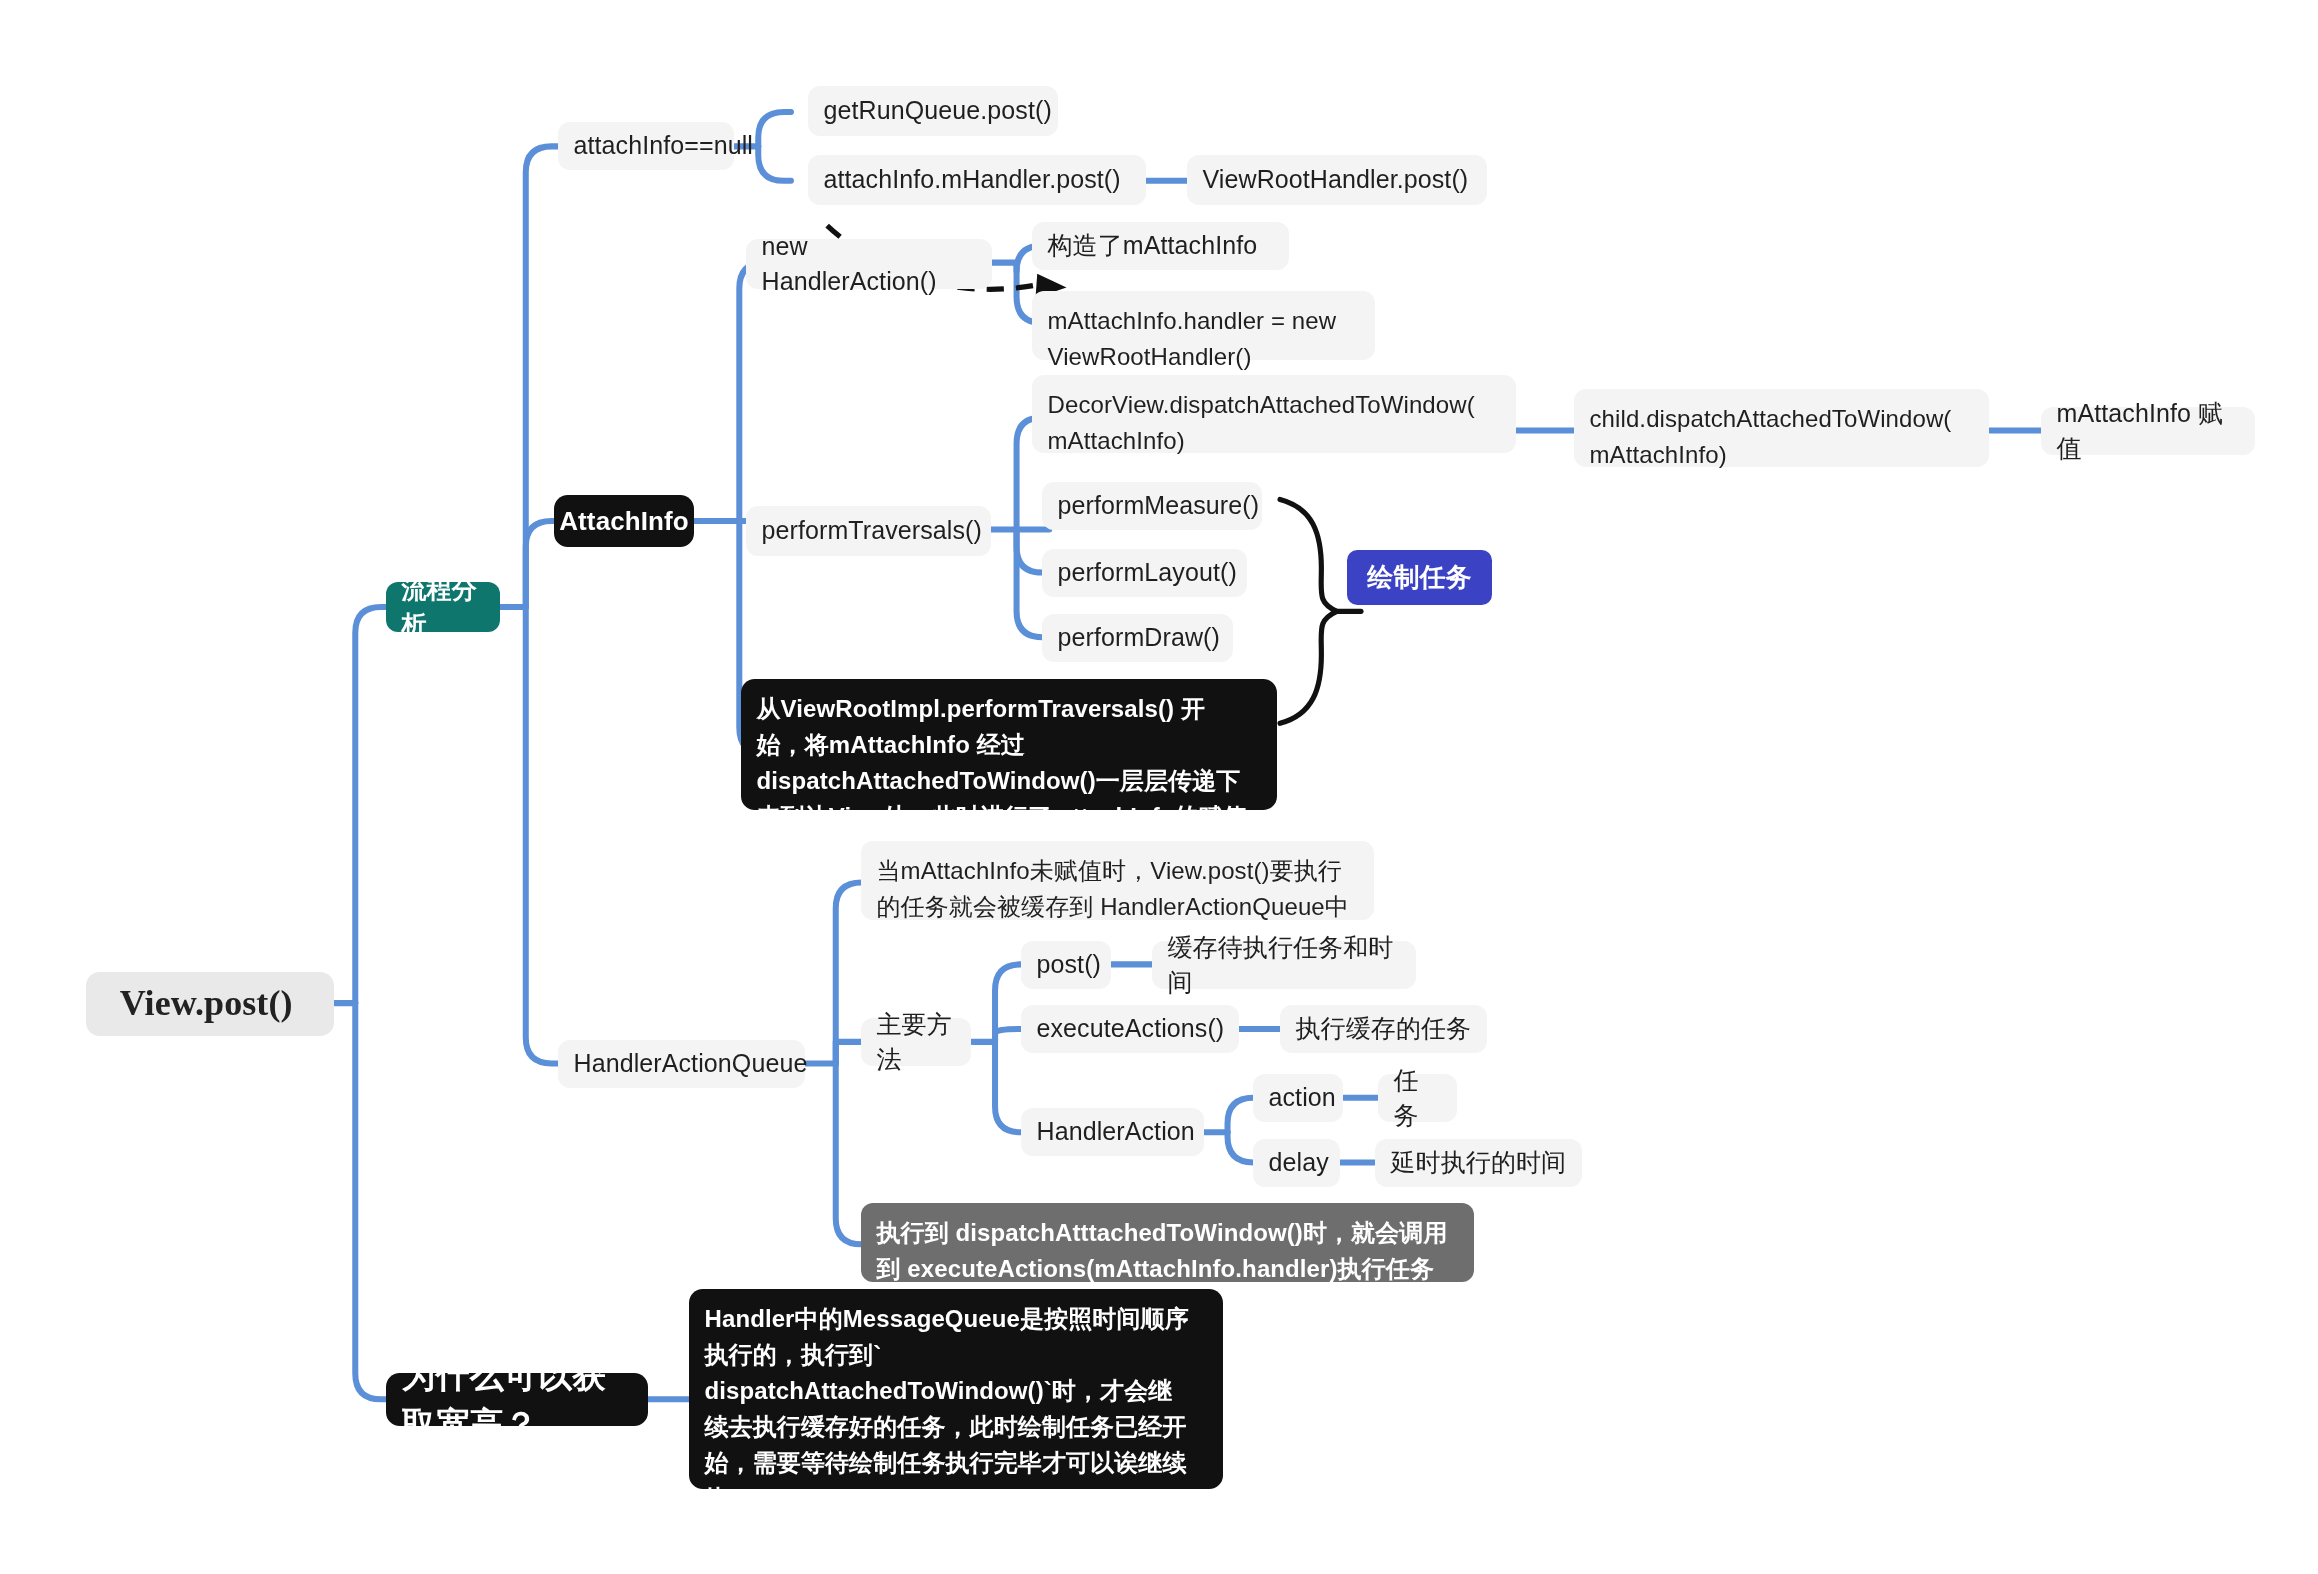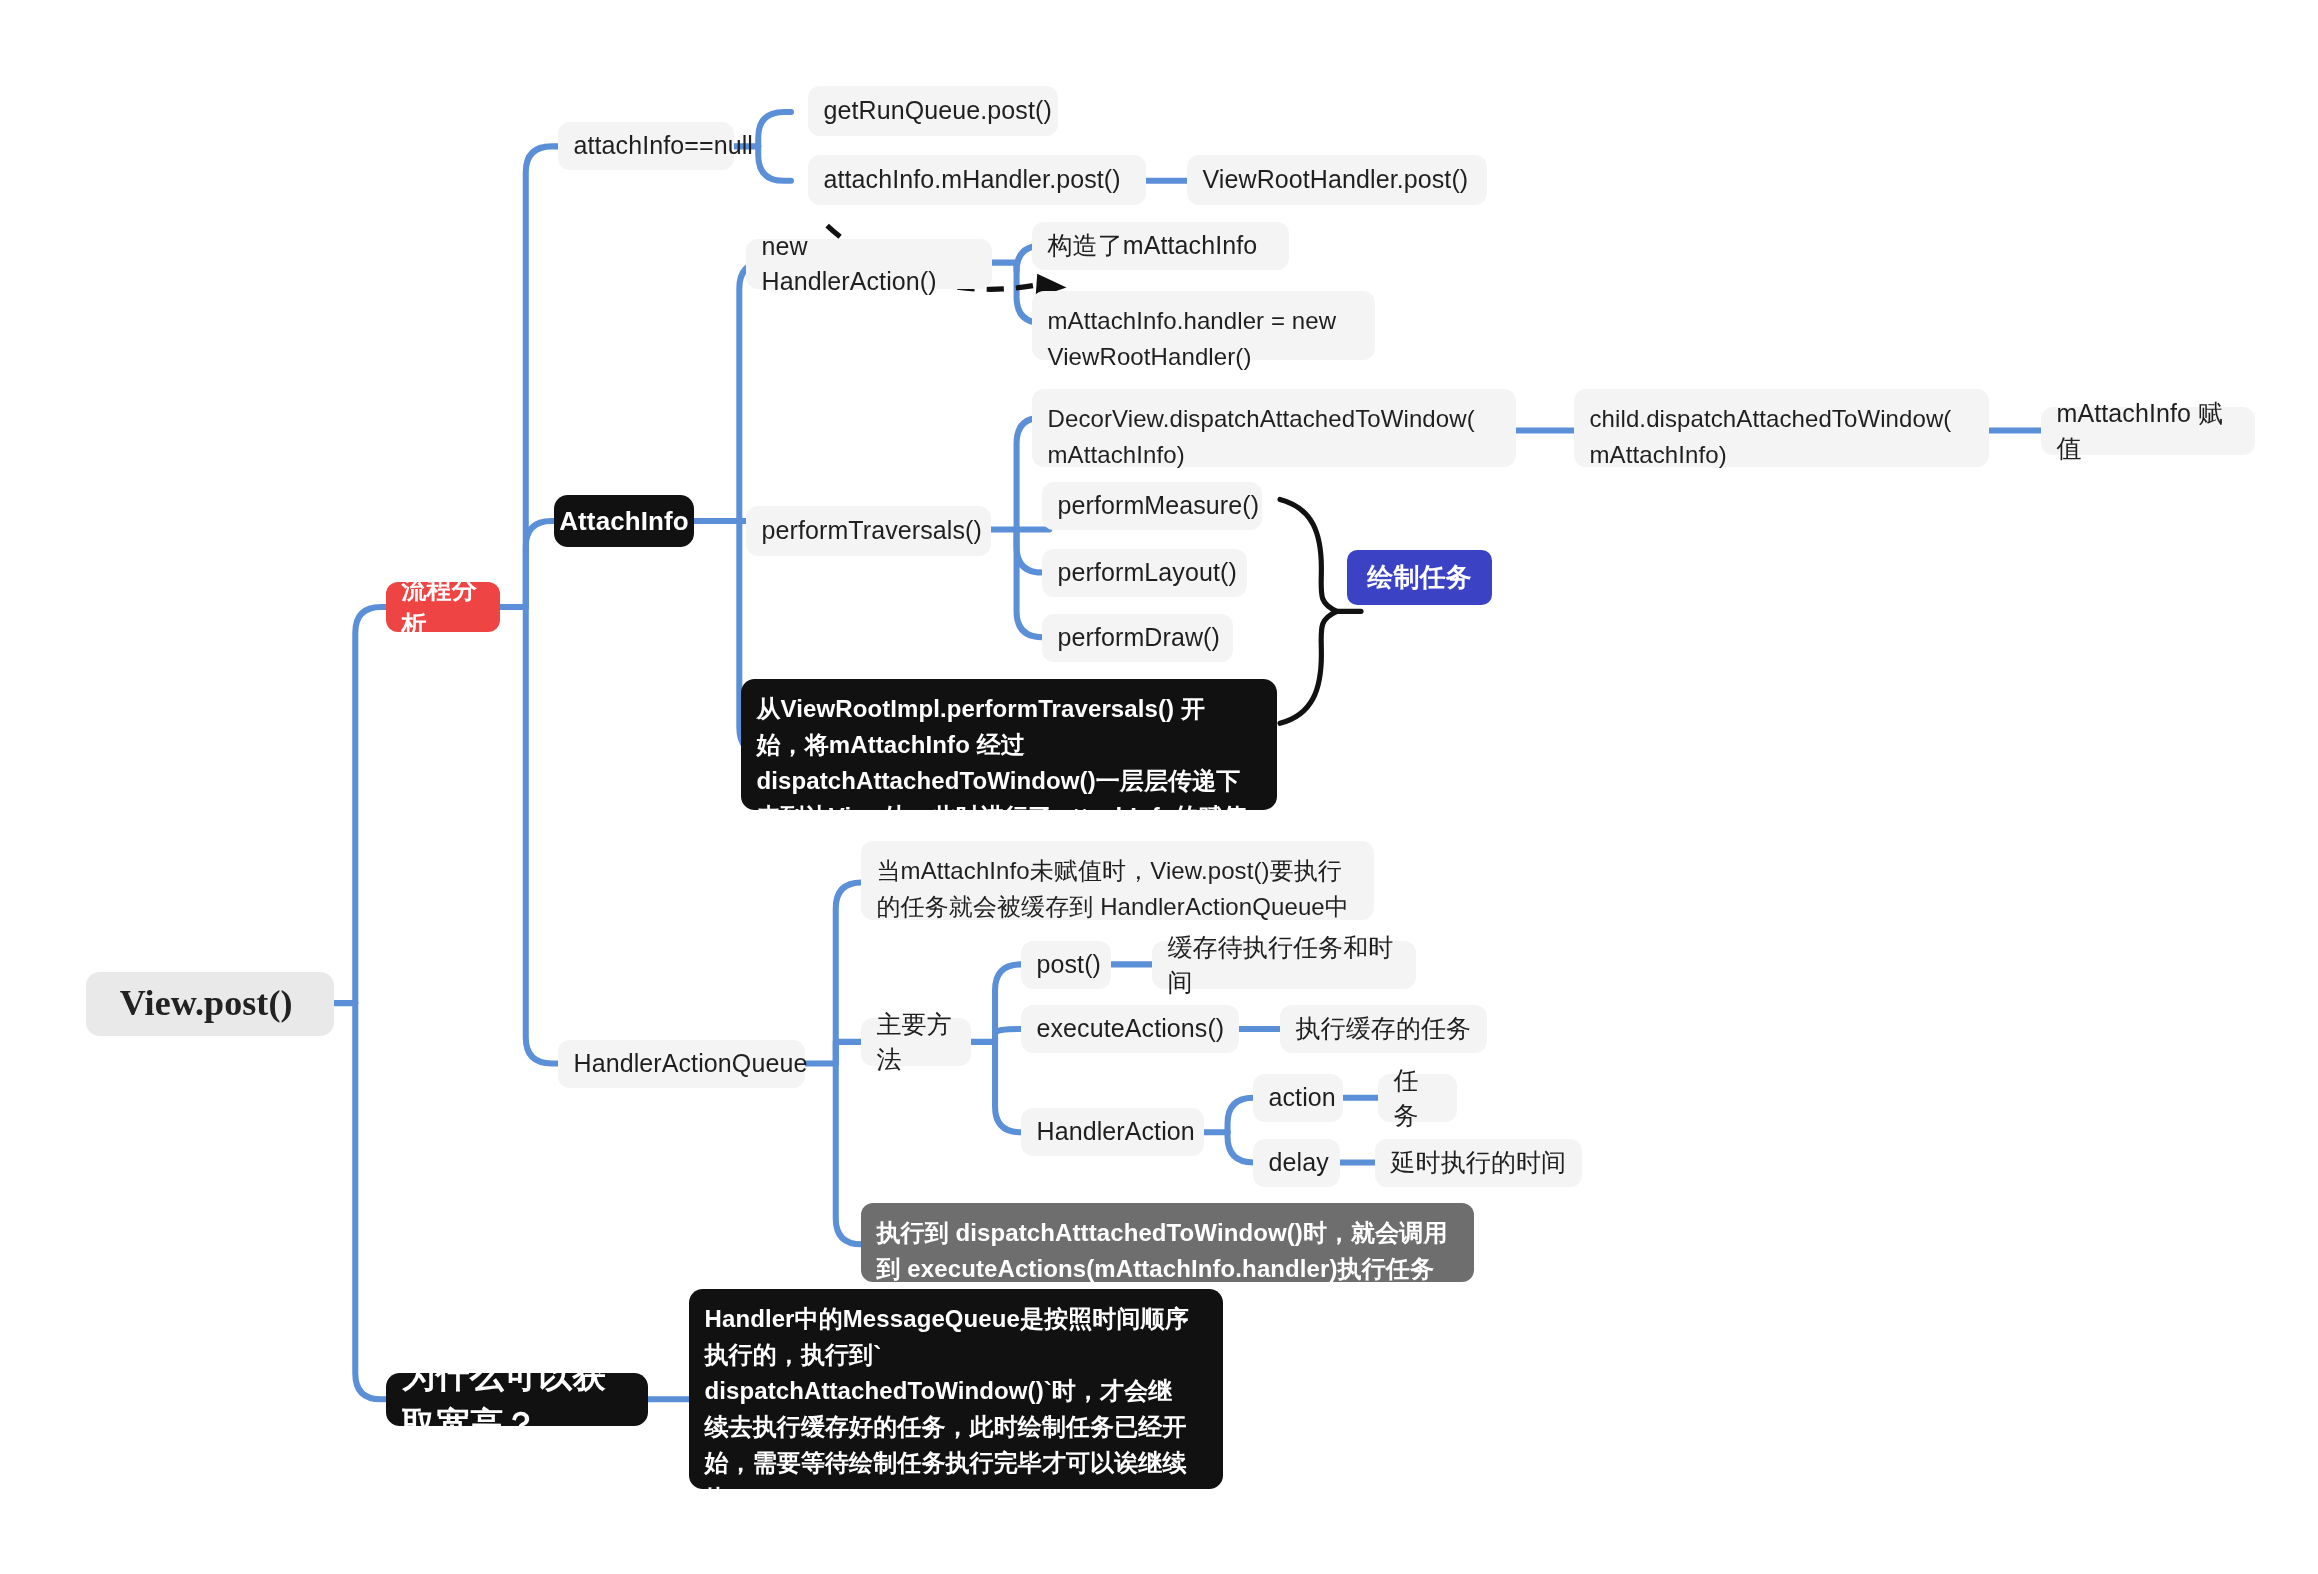--- a/index.html
+++ b/index.html
@@ -26,21 +26,21 @@
   .node.plain{background:#f4f4f4;}
   .node.root{
     background:#e9e9e9;
     font-family:"Liberation Serif","DejaVu Serif",serif;
     font-weight:bold;
     font-size:36px;
     border-radius:13.8px;
     justify-content:center;
     color:#222;
   }
-  .node.dark{background:#ef4444;color:#ffffff;font-weight:bold;font-size:25px;border-radius:12px;justify-content:flex-end;}
+  .node.dark{background:#0f766e;color:#ffffff;font-weight:bold;font-size:25px;border-radius:12px;justify-content:flex-end;}
   .node.black{background:#111111;color:#ffffff;font-weight:bold;border-radius:13.8px;}
   .node.blue{background:#3b43c4;color:#ffffff;font-weight:bold;border-radius:10.3px;justify-content:center;}
   .node.gray{background:#6e6e6e;color:#ffffff;font-weight:bold;border-radius:12px;}
   .node.note{font-size:24px;line-height:1.5;align-items:flex-start;padding:12px 15.5px;}
 </style>
 </head>
 <body>
 
 <div id="canvas">
 
@@ -154,21 +154,21 @@
 
   <div class="node plain note" style="left:1032px;top:291px;width:343px;height:69px;">
     <span>mAttachInfo.handler = new
 ViewRootHandler()</span>
   </div>
 
   <div class="node plain" style="left:746px;top:506px;width:245px;height:50px;">
     <span>performTraversals()</span>
   </div>
 
-  <div class="node plain note" style="left:1032px;top:389px;width:484px;height:78px;">
+  <div class="node plain note" style="left:1032px;top:375px;width:484px;height:78px;">
     <span>DecorView.dispatchAttachedToWindow(
 mAttachInfo)</span>
   </div>
 
   <div class="node plain note" style="left:1574px;top:389px;width:415px;height:78px;">
     <span>child.dispatchAttachedToWindow(
 mAttachInfo)</span>
   </div>
 
   <div class="node plain" style="left:2041px;top:407px;width:214px;height:48px;">

